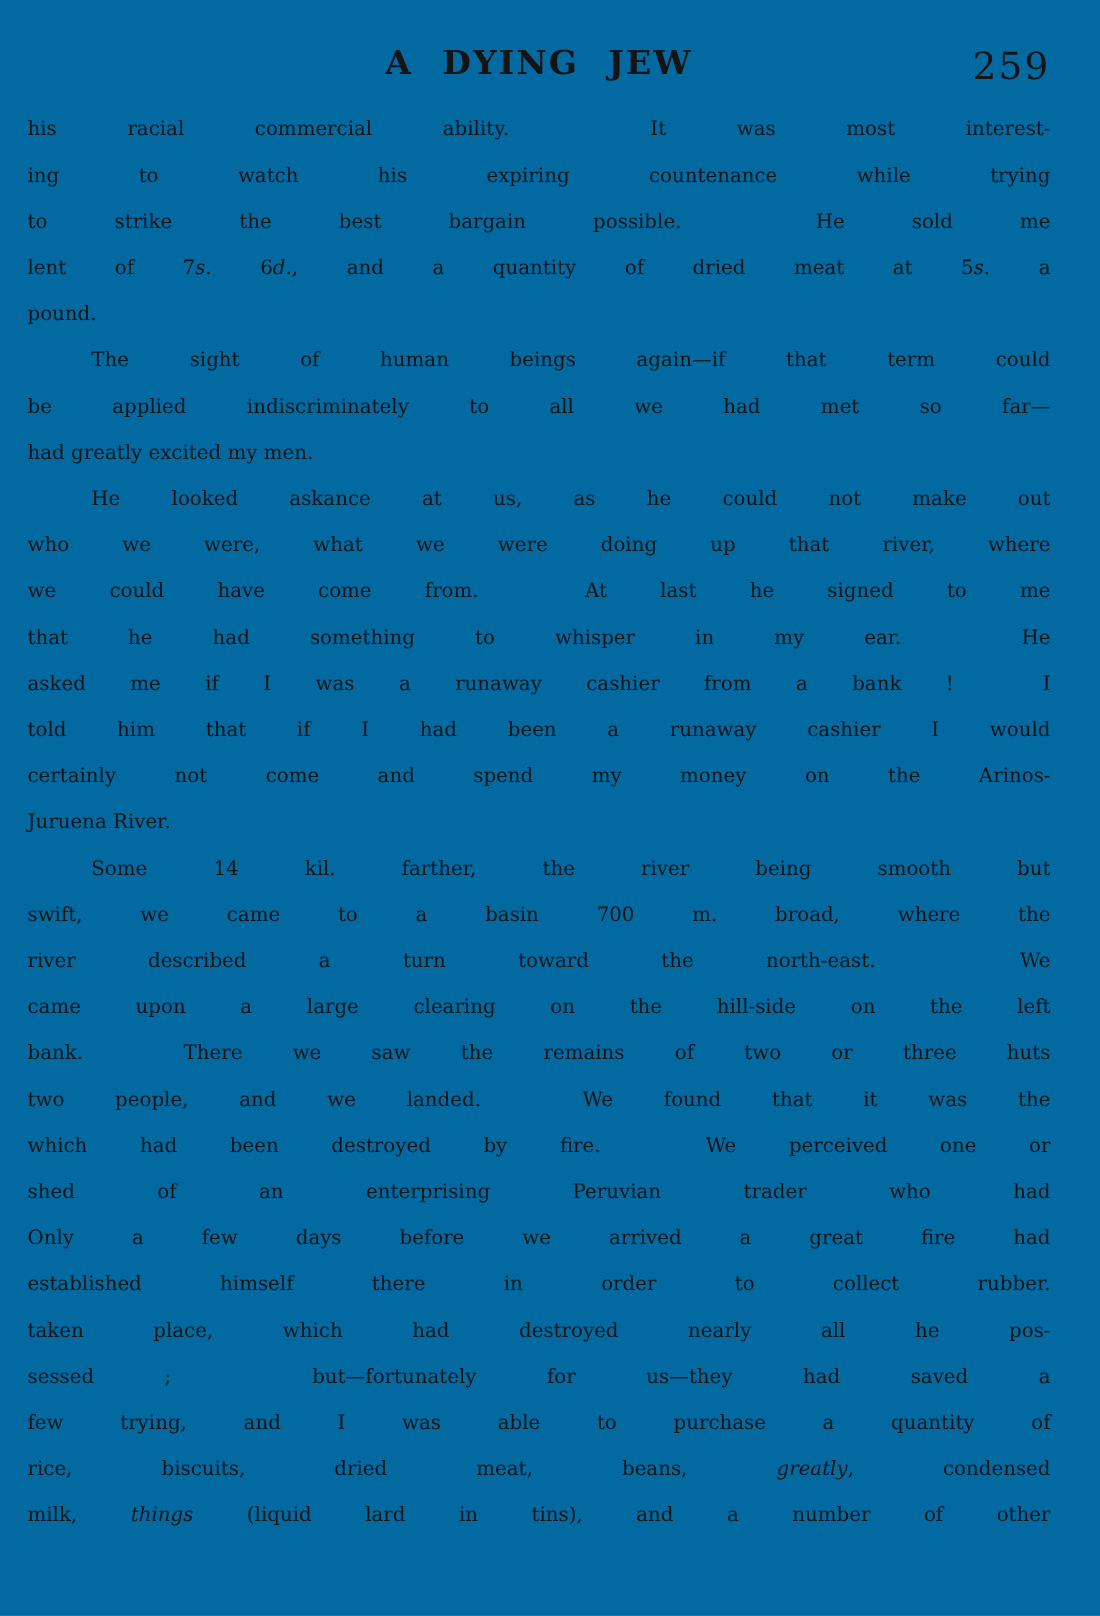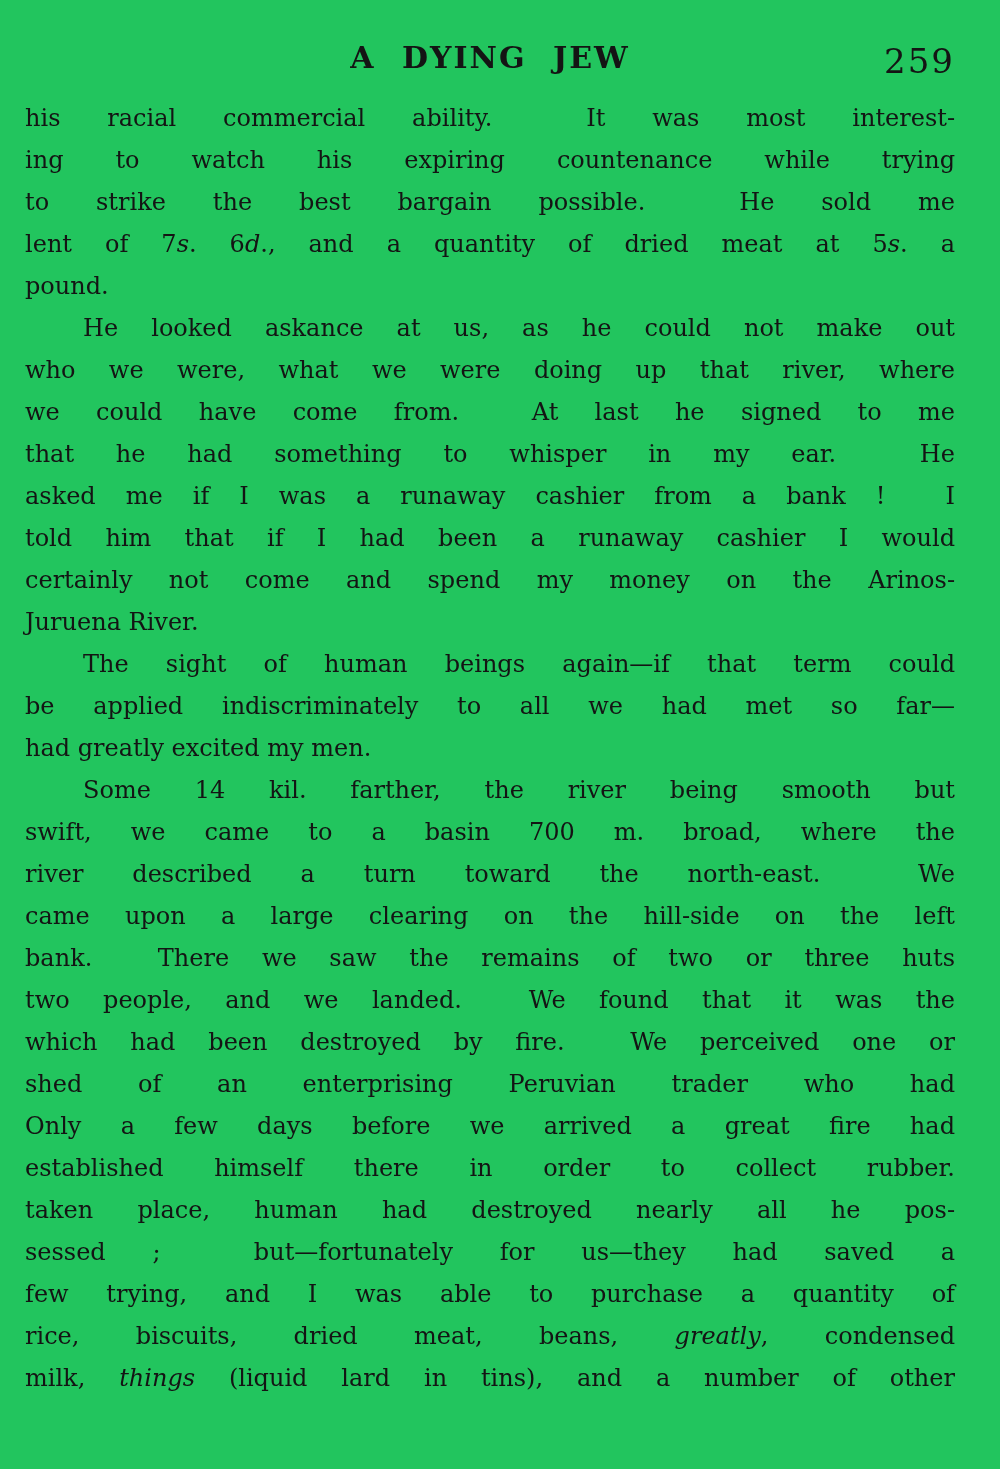--- a/index.html
+++ b/index.html
@@ -39,79 +39,79 @@
     font-size: 34px;
     letter-spacing: 2px;
   }
   .body-text {
     position: absolute;
     top: 97px;
     left: 25px;
     width: 930px;
   }
   .line {
-    font-size: 24px;
+    font-size: 18px;
     line-height: 42px;
     height: 42px;
     text-align: justify;
     text-align-last: justify;
     white-space: normal;
   }
   .line.last {
     text-align-last: left;
   }
   .para.indent .line:first-child {
     text-indent: 58px;
   }
   .line i {
     font-style: italic;
   }
 </style>
 </head>
 <body>
 
-<div class="page" style="background: #22c55e; color: rgb(20, 20, 20);">
+<div class="page" style="background: #0369a1; color: rgb(20, 20, 20);">
   <header class="running-head">
     <span class="head-title">A DYING JEW</span>
     <span class="page-num">259</span>
   </header>
   <main class="body-text" id="body-text">
       <div class="para">
         <div class="line">his racial commercial ability.&nbsp; It was most interest-</div>
         <div class="line">ing to watch his expiring countenance while trying</div>
         <div class="line">to strike the best bargain possible.&nbsp; He sold me</div>
         <div class="line">lent of 7<i>s</i>. 6<i>d</i>., and a quantity of dried meat at 5<i>s</i>. a</div>
         <div class="line last">pound.</div>
       </div>
       <div class="para indent">
+        <div class="line">The sight of human beings again—if that term could</div>
+        <div class="line">be applied indiscriminately to all we had met so far—</div>
+        <div class="line last">had greatly excited my men.</div>
+      </div>
+      <div class="para indent">
         <div class="line">He looked askance at us, as he could not make out</div>
         <div class="line">who we were, what we were doing up that river, where</div>
         <div class="line">we could have come from.&nbsp; At last he signed to me</div>
         <div class="line">that he had something to whisper in my ear.&nbsp; He</div>
         <div class="line">asked me if I was a runaway cashier from a bank !&nbsp; I</div>
         <div class="line">told him that if I had been a runaway cashier I would</div>
         <div class="line">certainly not come and spend my money on the Arinos-</div>
         <div class="line last">Juruena River.</div>
-      </div>
-      <div class="para indent">
-        <div class="line">The sight of human beings again—if that term could</div>
-        <div class="line">be applied indiscriminately to all we had met so far—</div>
-        <div class="line last">had greatly excited my men.</div>
       </div>
       <div class="para indent">
         <div class="line">Some 14 kil. farther, the river being smooth but</div>
         <div class="line">swift, we came to a basin 700 m. broad, where the</div>
         <div class="line">river described a turn toward the north-east.&nbsp; We</div>
         <div class="line">came upon a large clearing on the hill-side on the left</div>
         <div class="line">bank.&nbsp; There we saw the remains of two or three huts</div>
         <div class="line">two people, and we landed.&nbsp; We found that it was the</div>
         <div class="line">which had been destroyed by fire.&nbsp; We perceived one or</div>
         <div class="line">shed of an enterprising Peruvian trader who had</div>
         <div class="line">Only a few days before we arrived a great fire had</div>
         <div class="line">established himself there in order to collect rubber.</div>
-        <div class="line">taken place, human had destroyed nearly all he pos-</div>
+        <div class="line">taken place, which had destroyed nearly all he pos-</div>
         <div class="line">sessed ;&nbsp; but—fortunately for us—they had saved a</div>
         <div class="line">few trying, and I was able to purchase a quantity of</div>
         <div class="line">rice, biscuits, dried meat, beans, <i>greatly</i>, condensed</div>
         <div class="line">milk, <i>things</i> (liquid lard in tins), and a number of other</div>
       </div>
     </main>
 </div>
 
 </body></html>

